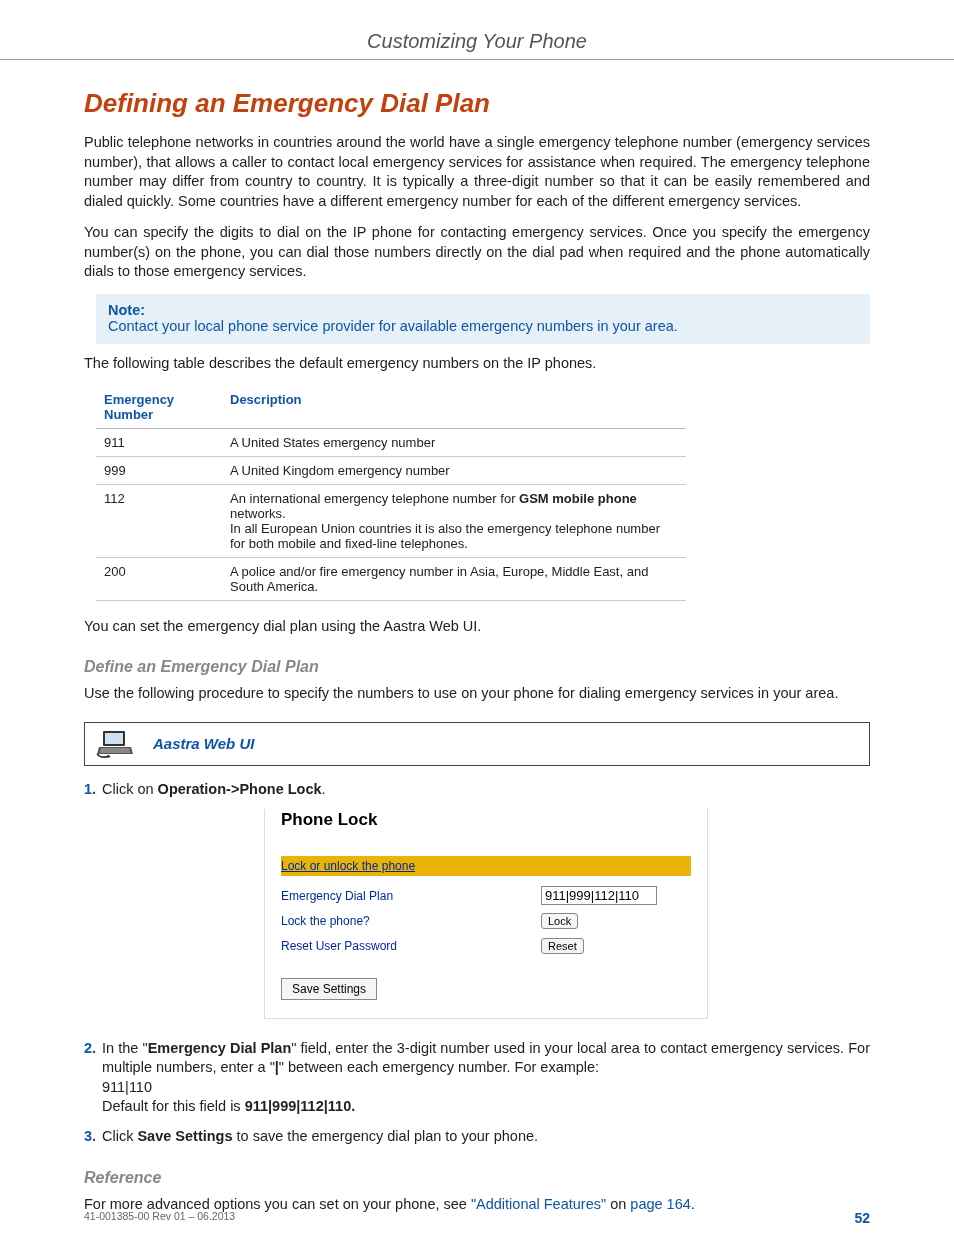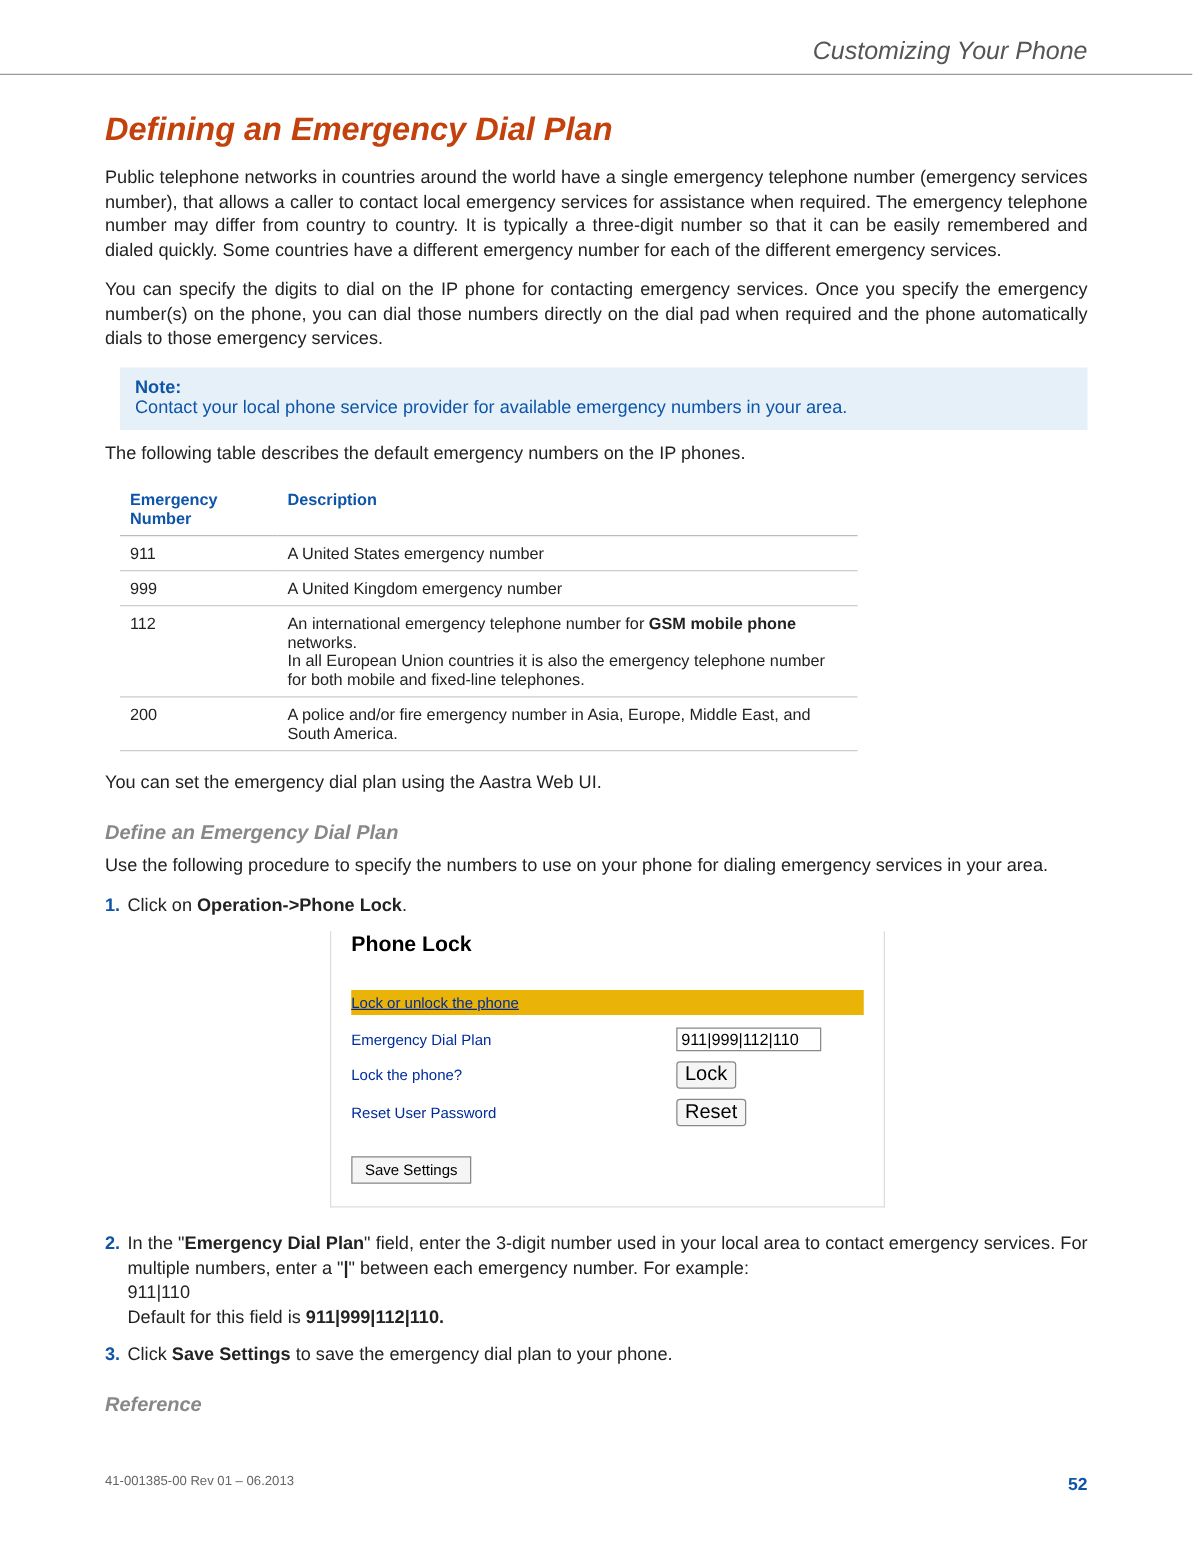--- a/index.html
+++ b/index.html
@@ -11,21 +11,21 @@
     width: 954px;
   }
   .page {
     width: 954px;
     padding: 30px 84px 40px 84px;
     box-sizing: border-box;
     position: relative;
     min-height: 1235px;
   }
   .header-title {
-    text-align: right;
+    text-align: center;
     font-style: italic;
     font-size: 20px;
     color: #555;
     margin: 0 0 6px 0;
     font-weight: 400;
   }
   hr.top-rule {
     border: none;
     border-top: 1px solid #999;
     margin: 0 -84px 28px -84px;
@@ -165,21 +165,21 @@
     font-size: 13px;
     padding: 1px 3px;
     width: 108px;
     height: 15px;
     font-family: Arial, sans-serif;
   }
   .ss-btn-small {
     border: 1px solid #888;
     border-radius: 3px;
     background: #f5f5f5;
-    font-size: 16px;
+    font-size: 11px;
     padding: 1px 6px;
     font-family: Arial, sans-serif;
     cursor: pointer;
   }
   .ss-save {
     margin-top: 16px;
     border: 1px solid #888;
     background: #f5f5f5;
     padding: 3px 10px;
     font-size: 12px;
@@ -252,20 +252,33 @@
         <td>A police and/or fire emergency number in Asia, Europe, Middle East, and South America.</td>
       </tr>
     </tbody>
   </table>
 
   <p class="body">You can set the emergency dial plan using the Aastra Web UI.</p>
 
   <h2 class="sub-heading">Define an Emergency Dial Plan</h2>
   <p class="body">Use the following procedure to specify the numbers to use on your phone for dialing emergency services in your area.</p>
 
+  <div class="webui-bar">
+    <span class="webui-icon">
+      <svg width="40" height="30" viewBox="0 0 40 30">
+        <rect x="8" y="2" width="22" height="15" rx="1" fill="#333"></rect>
+        <rect x="10" y="4" width="18" height="11" fill="#cfe0f0"></rect>
+        <polygon points="4,18 36,18 38,25 2,25" fill="#555"></polygon>
+        <polygon points="6,19 34,19 35.5,24 4.5,24" fill="#888"></polygon>
+        <path d="M 2 25 Q 6 30 14 27" stroke="#333" stroke-width="1.5" fill="none"></path>
+        <polygon points="13,25.5 16,28 11.5,29" fill="#333"></polygon>
+      </svg>
+    </span>
+    <span class="webui-label">Aastra Web UI</span>
+  </div>
 
   <ol class="steps">
     <li>
       <span>Click on </span><strong>Operation-&gt;Phone Lock</strong><span>.</span>
 
       <div class="screenshot">
         <div class="screenshot-title">Phone Lock</div>
         <div class="ss-subhead">Lock or unlock the phone</div>
         <div class="ss-row">
           <span class="ss-label">Emergency Dial Plan</span>
@@ -288,18 +301,21 @@
       <span>911|110</span><br>
       <span>Default for this field is </span><strong>911|999|112|110.</strong>
     </li>
 
     <li>
       <span>Click </span><strong>Save Settings</strong><span> to save the emergency dial plan to your phone.</span>
     </li>
   </ol>
 
   <h2 class="sub-heading">Reference</h2>
+  <p class="body">
+    <span>For more advanced options you can set on your phone, see </span><span class="reference-link">"Additional Features"</span><span> on </span><span class="reference-link">page 164</span><span>.</span>
+  </p>
 
   <div class="footer">
     <span>41-001385-00 Rev 01 – 06.2013</span>
     <span class="pgnum">52</span>
   </div>
 </div>
 
 </body></html>

